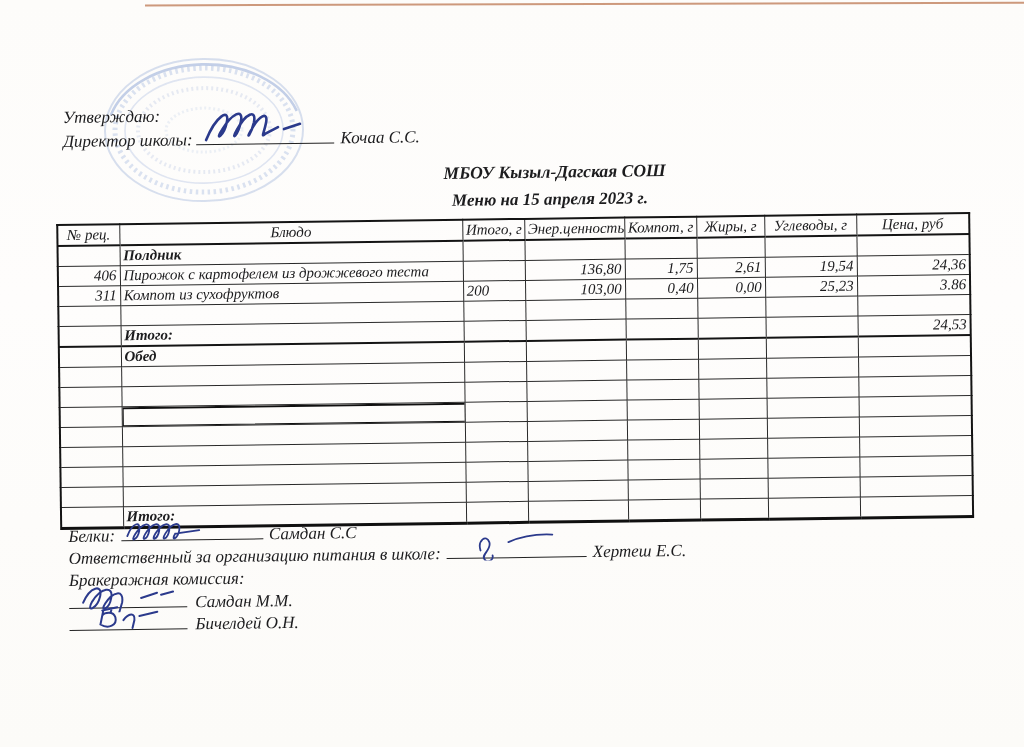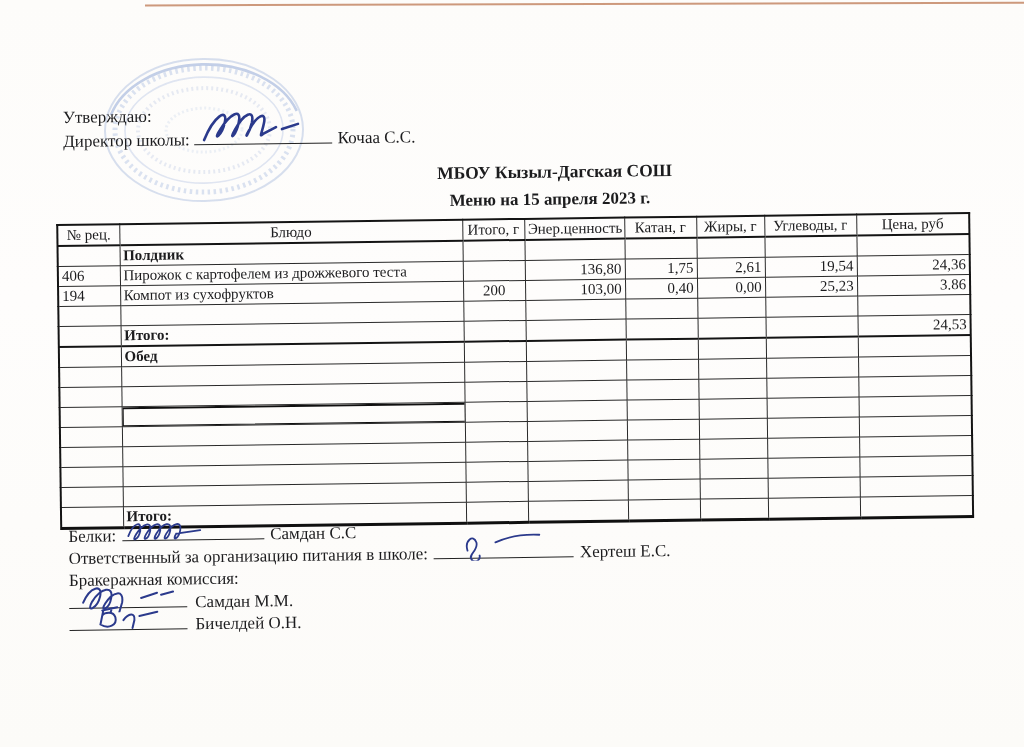--- a/index.html
+++ b/index.html
@@ -6,20 +6,21 @@
   body{
     width:1024px;height:747px;overflow:hidden;
     background:#ffffff;
     font-family:"Liberation Serif","DejaVu Serif",serif;
     color:#1c1c1e;
     position:relative;
   }
   .page{
     position:absolute;inset:0;
     background:linear-gradient(180deg,#fdfcfa 0%,#fefdfc 40%,#fcfbf8 100%);
+    font-style:italic;
   }
   .scan-top-line{
     position:absolute;top:3px;left:145px;right:-4px;height:2px;
     background:#c0805c;opacity:.8;transform:rotate(-0.18deg);
   }
   .scan-rotate{
     position:absolute;inset:0;
     transform:rotate(-0.75deg);
     transform-origin:60px 360px;
   }
@@ -41,23 +42,23 @@
     border-collapse:collapse;table-layout:fixed;
     font-size:15px;
     border:2.5px solid #141414;
   }
   table.menu th,table.menu td{
     border:1.3px solid #2a2a2a;
     height:19px;padding:0 3px;overflow:hidden;white-space:nowrap;
     font-weight:normal;
   }
   table.menu th{font-size:15px;text-align:center;border-bottom:2.3px solid #141414;}
-  td.c-num{text-align:left;padding-right:3px;border-radius:8px;}
+  td.c-num{text-align:right;padding-right:3px;border-radius:8px;}
   td.c-dish{text-align:left;padding-left:4px;}
-  td.c-out{text-align:center;}
+  td.c-out{text-align:left;}
   td.c-val{text-align:right;padding-right:6px;}
   tr.row-section td{border-top:2.2px solid #141414;}
   tr.row-section td.c-dish{font-weight:bold;}
   tr.row-total td.c-dish{font-weight:bold;}
   tr.row-total td{border-top:1.6px solid #1a1a1a;}
   tbody tr:last-child td{border-bottom:3px solid #101010;}
   td{position:relative;}
   .inner-box{position:absolute;left:-1px;top:0;right:-2px;bottom:-1px;border:2.6px solid #101010;}
   
   .footer-line{position:absolute;left:66px;font-size:17px;white-space:nowrap;}
@@ -106,21 +107,21 @@
           <col style="width:68px">
           <col style="width:92px">
           <col style="width:113px">
       </colgroup>
       <thead>
           <tr>
             <th>№ рец.</th>
             <th>Блюдо</th>
             <th>Итого, г</th>
             <th>Энер.ценность</th>
-            <th>Катан, г</th>
+            <th>Компот, г</th>
             <th>Жиры, г</th>
             <th>Углеводы, г</th>
             <th>Цена, руб</th>
           </tr>
         </thead>
       <tbody>
           <tr class="row-section">
             <td class="c-num"></td>
             <td class="c-dish">Полдник</td>
             <td class="c-out"></td>
@@ -134,21 +135,21 @@
             <td class="c-num">406</td>
             <td class="c-dish">Пирожок с картофелем из дрожжевого теста</td>
             <td class="c-out"></td>
             <td class="c-val">136,80</td>
             <td class="c-val">1,75</td>
             <td class="c-val">2,61</td>
             <td class="c-val">19,54</td>
             <td class="c-val">24,36</td>
           </tr>
           <tr class="row-dish">
-            <td class="c-num">194</td>
+            <td class="c-num">311</td>
             <td class="c-dish">Компот из сухофруктов</td>
             <td class="c-out">200</td>
             <td class="c-val">103,00</td>
             <td class="c-val">0,40</td>
             <td class="c-val">0,00</td>
             <td class="c-val">25,23</td>
             <td class="c-val">3.86</td>
           </tr>
           <tr class="row-empty">
             <td class="c-num"></td>

